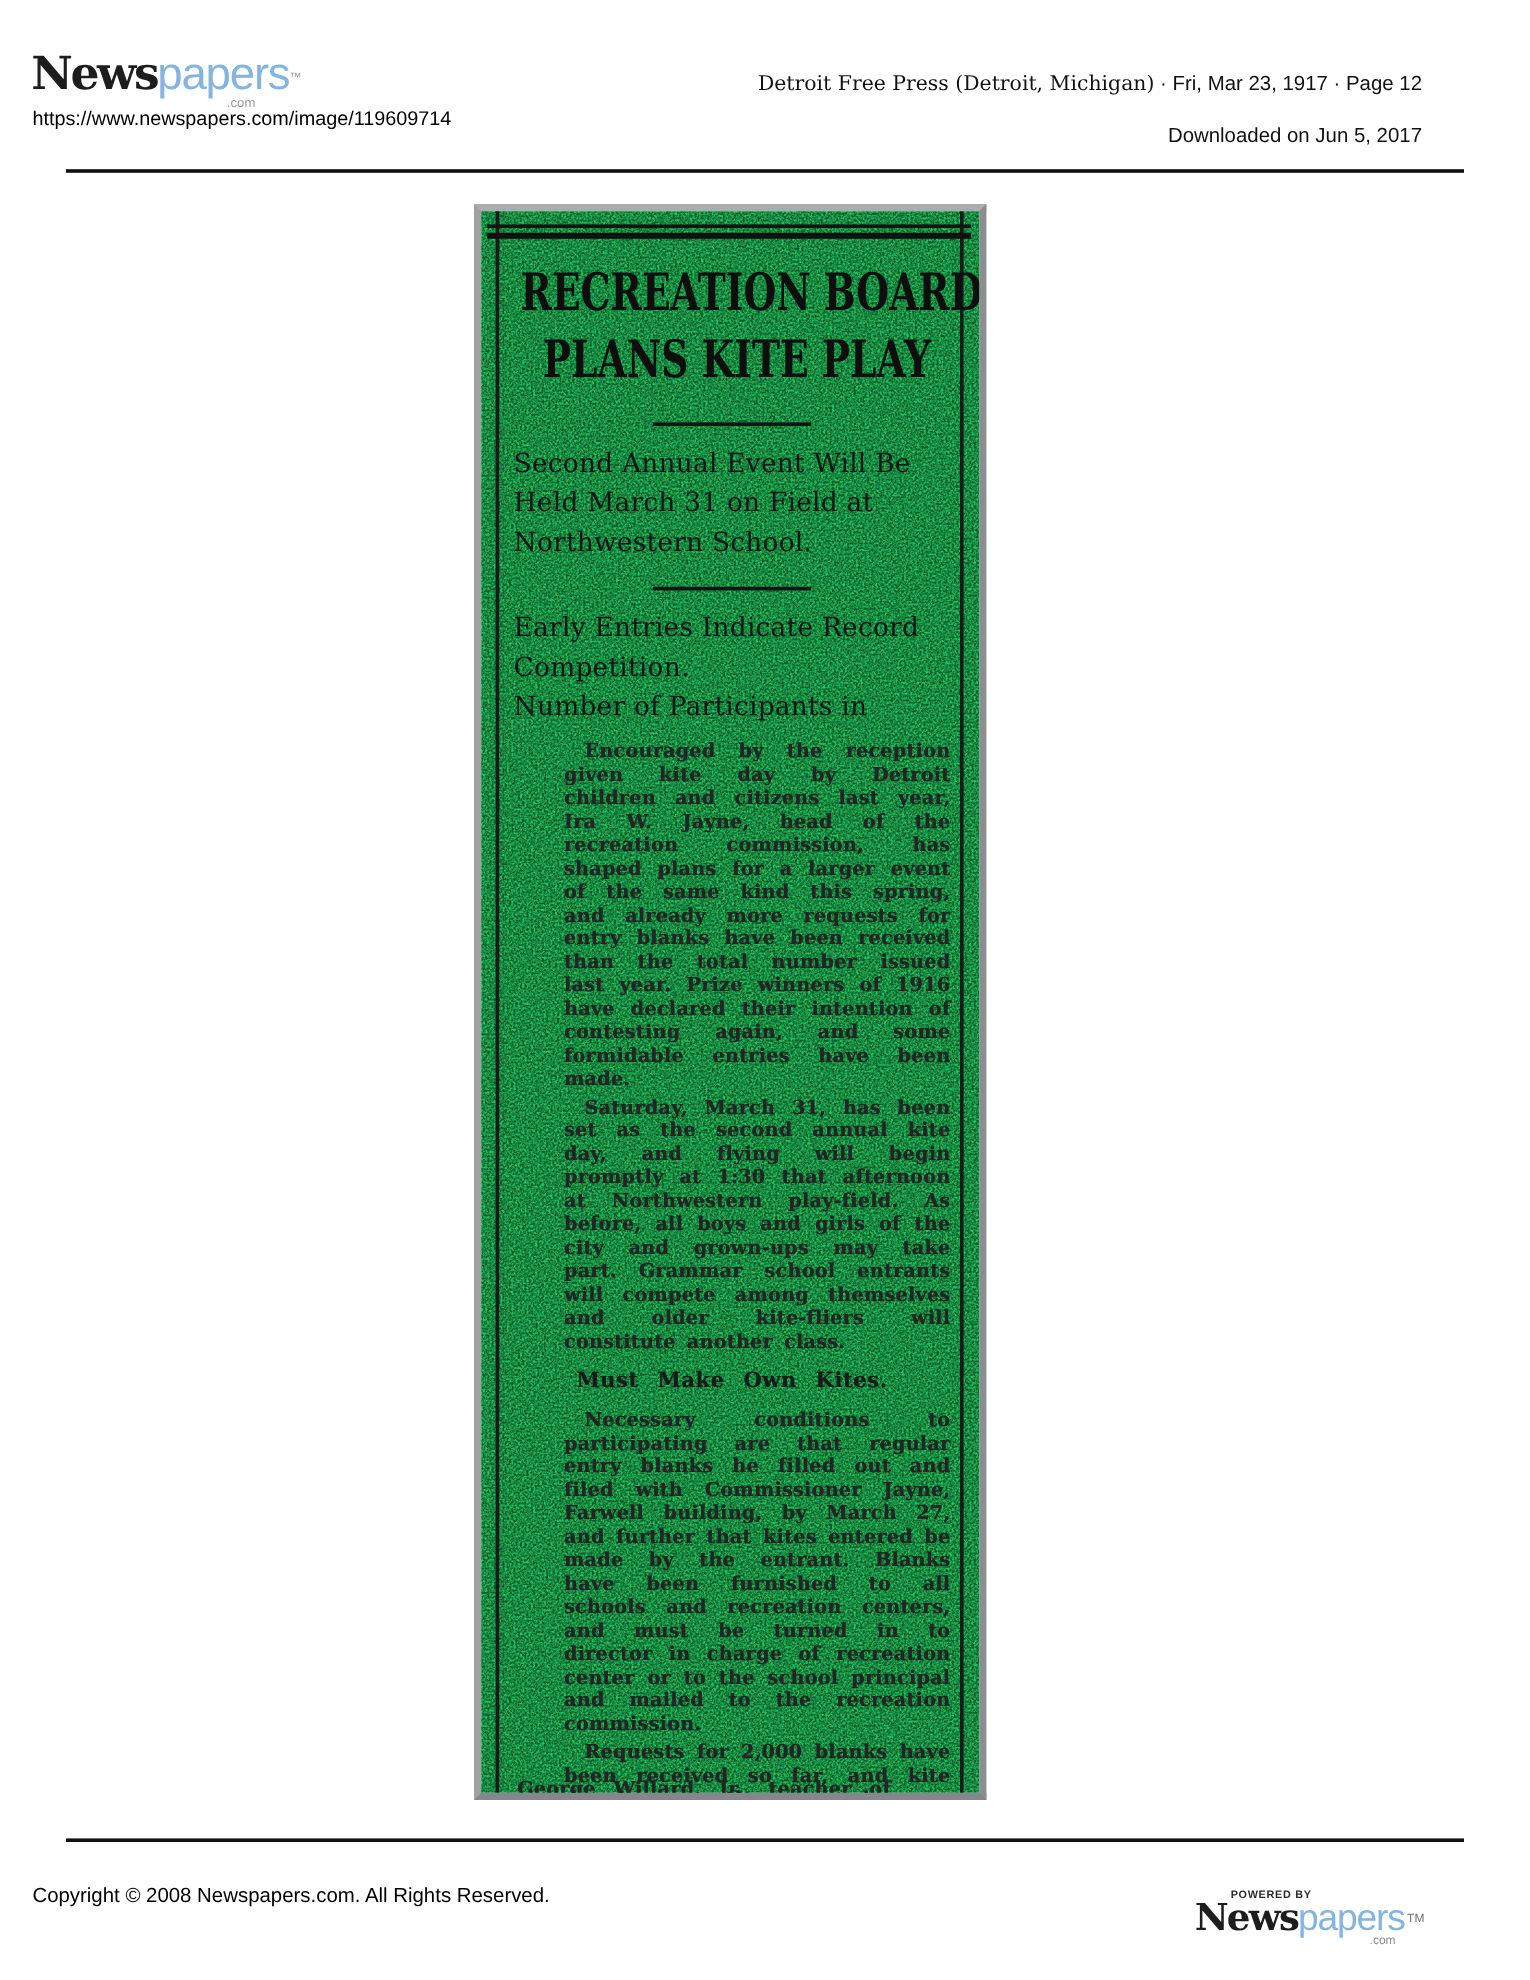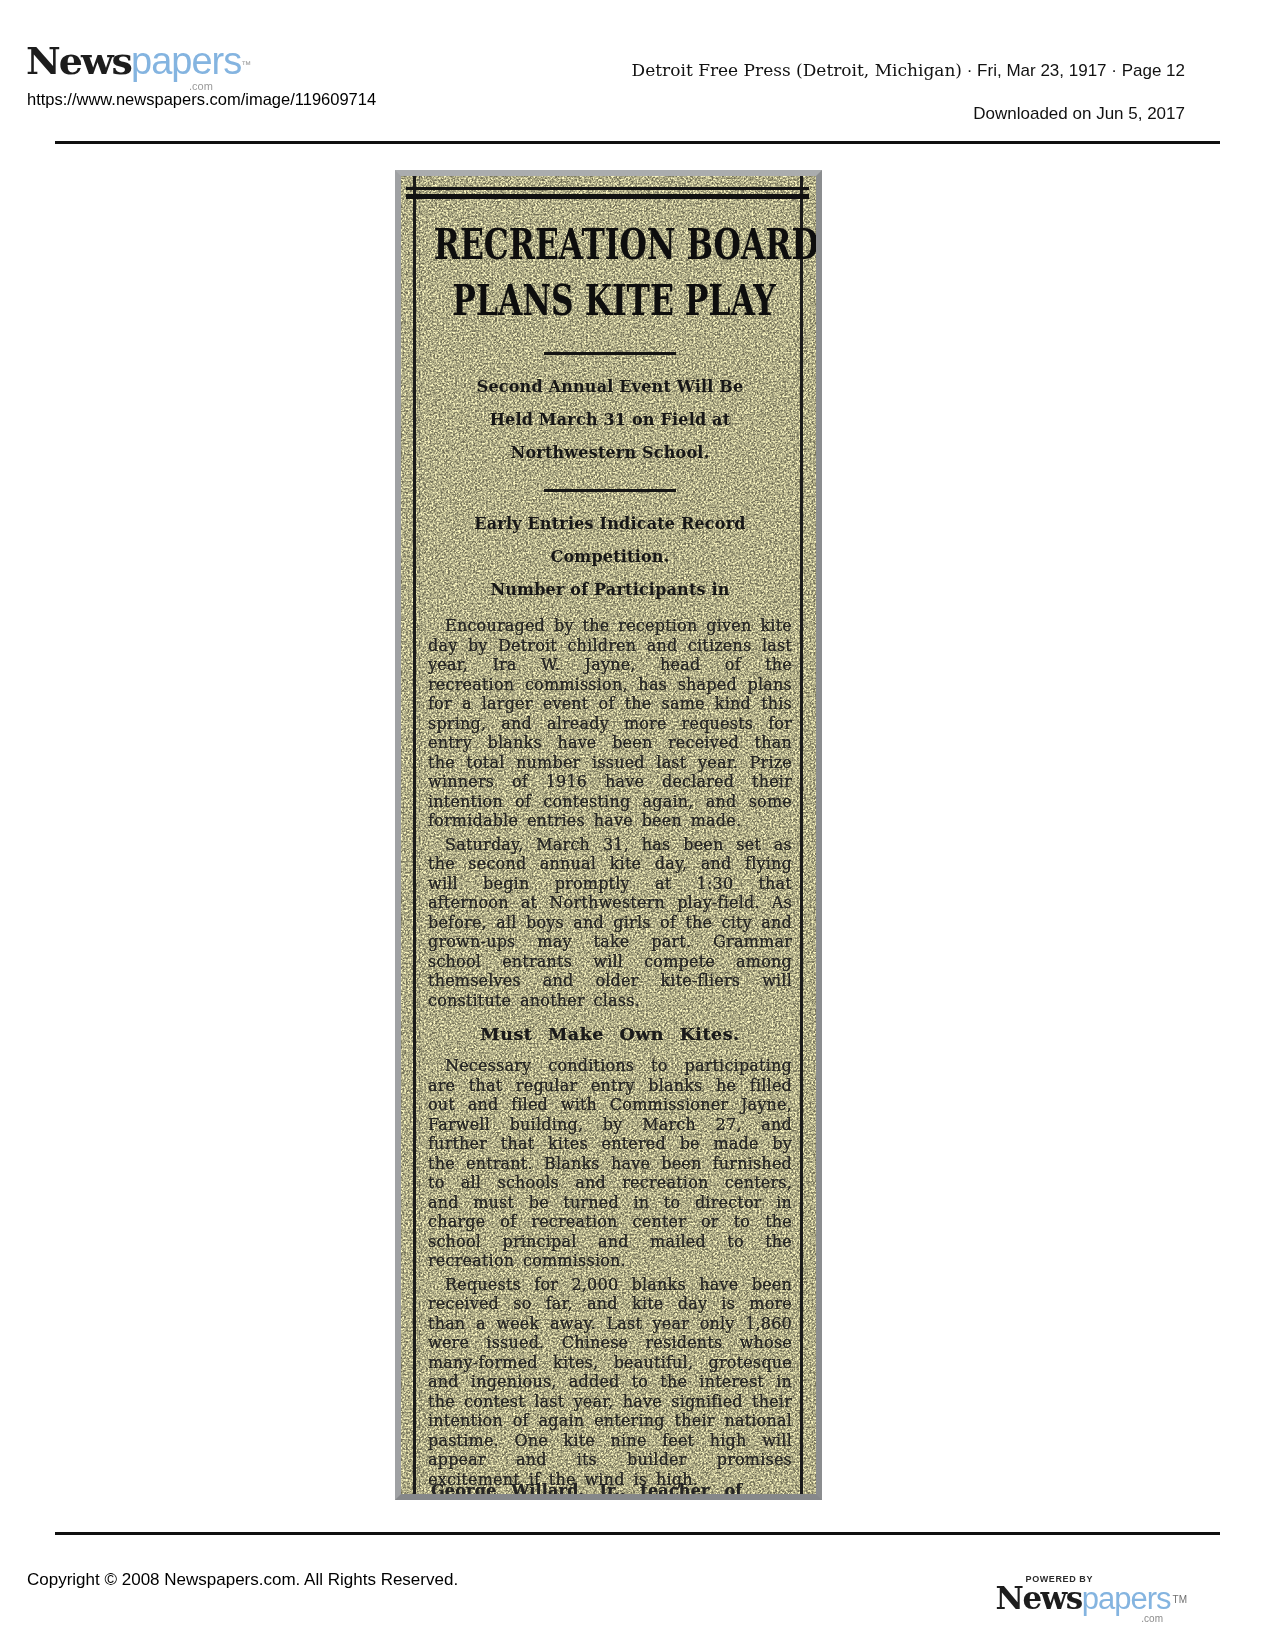--- a/index.html
+++ b/index.html
@@ -21,46 +21,46 @@
   .hdr-right .line2{font-size:17px;margin-top:23px;}
   .rule{position:absolute;left:55px;right:55px;height:3px;background:#101010;}
   .rule-top{top:141px;}
   .rule-bottom{top:1532px;}
   
   .clipping{
     position:absolute;left:395px;top:170px;width:427px;height:1330px;
     box-sizing:border-box;border:6px solid;border-color:#aaacae #8b8d8f #85878a #9fa1a3;
     background:#fcfcfa;
   }
-  .paper{position:relative;width:100%;height:100%;overflow:hidden;background:#fef9c3;font-family:"DejaVu Serif",serif;}
+  .paper{position:relative;width:100%;height:100%;overflow:hidden;background:#22c55e;font-family:"DejaVu Serif",serif;}
   .noise{position:absolute;left:0;top:0;width:100%;height:100%;opacity:.55;pointer-events:none;}
   .vrule-left{position:absolute;left:12px;top:0;bottom:0;width:3px;background:#1a1a1a;}
   .vrule-left2{position:absolute;left:18px;top:0;bottom:0;width:1px;
     background:repeating-linear-gradient(to bottom,#3a3a3a 0 7px,transparent 7px 15px);opacity:.5;}
   .vrule-right{position:absolute;right:13px;top:0;bottom:0;width:3px;background:#1a1a1a;}
   .bar1{position:absolute;top:11px;left:5px;right:7px;height:3px;background:#141414;}
   .bar2{position:absolute;top:18px;left:5px;right:7px;height:5px;background:#111111;}
   .content{
     position:absolute;left:27px;right:24px;top:26px;color:#1f1f1f;
   }
   .headline{margin-top:14px;color:#0e0e0e;}
   .headline-line{
     font-weight:700;font-size:43px;line-height:56px;white-space:nowrap;
     width:140%;transform:scaleX(0.73);transform-origin:0 50%;
   }
   .hl1{padding-left:8px;}
   .hl2{text-align:center;}
   .short-rule{width:132px;height:3px;background:#141414;margin:24px auto 15px auto;}
   .short-rule.r2{margin-top:20px;}
-  .deck{font-weight:700;font-size:16px;line-height:33px;text-align:center;color:#161616;letter-spacing:0.2px;}
+  .deck{font-weight:400;font-size:22px;line-height:33px;text-align:left;color:#161616;letter-spacing:0.2px;}
   .bodytext{margin-top:10px;}
   .bodytext p{
-    margin:0 0 4px 0;font-size:16px;line-height:19.5px;font-weight:400;
+    margin:0 0 4px 0;font-size:16px;line-height:19.5px;font-weight:700;
     text-align:justify;text-indent:17px;letter-spacing:0.2px;word-spacing:3.5px;
-    color:#242424;text-shadow:0 0 0.5px rgba(20,20,20,0.65);
+    color:#242424;text-shadow:0 0 0.5px rgba(20,20,20,0.65);padding-left:42px;
   }
   .crosshead{
     font-weight:700;font-size:17.5px;text-align:center;margin:14px 0 12px 0;
     word-spacing:9px;letter-spacing:0.5px;color:#1a1a1a;
     text-shadow:0 0 0.5px rgba(20,20,20,0.65);
   }
   .cutoff{
     position:absolute;left:13px;right:24px;bottom:0;height:13px;overflow:hidden;
   }
   .cutoff .cutline{

